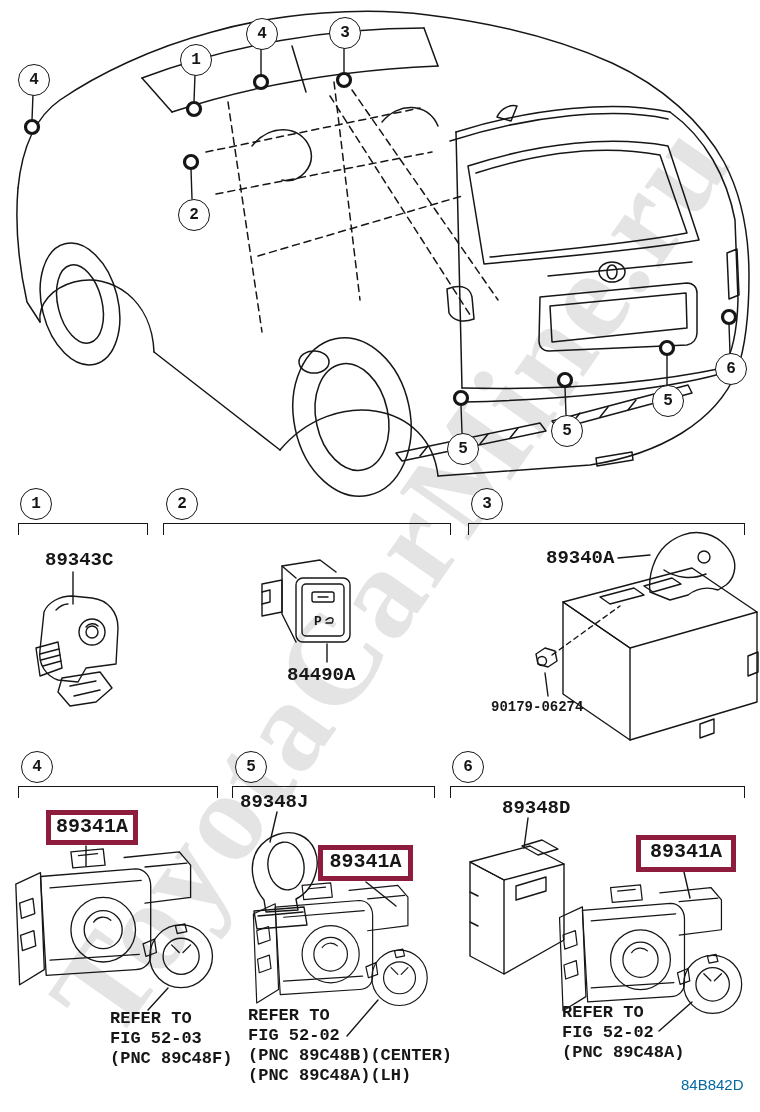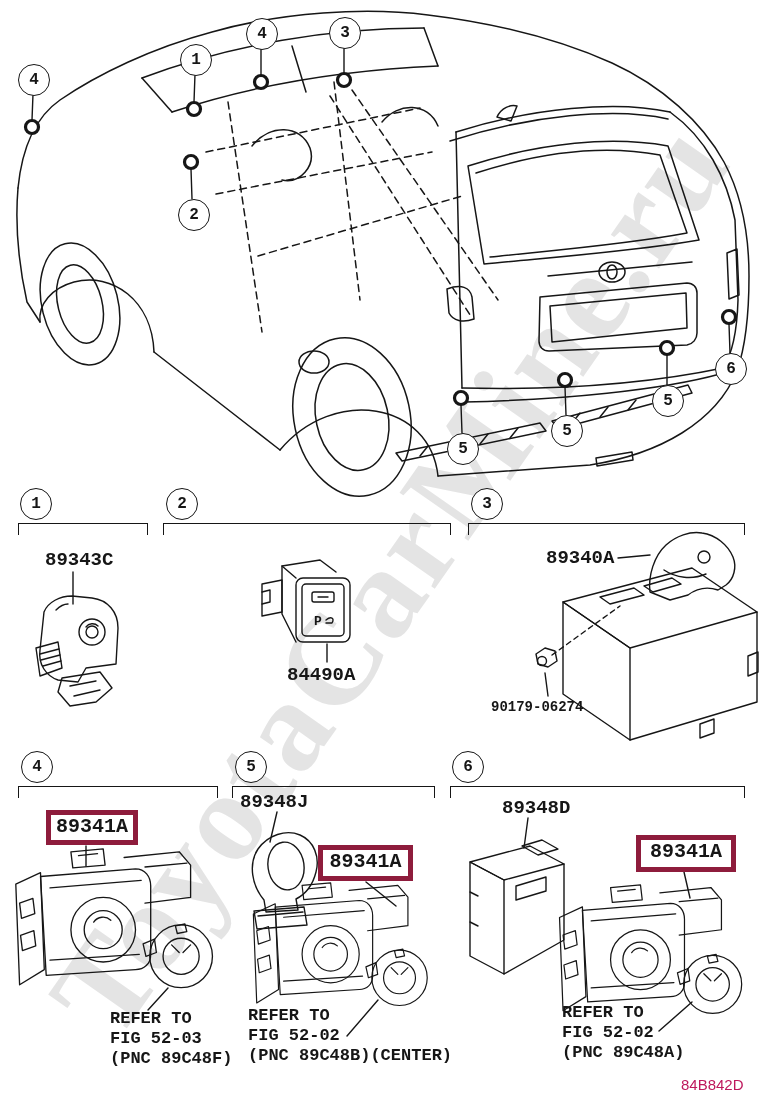--- a/index.html
+++ b/index.html
@@ -21,21 +21,21 @@
   
   .pn{position:absolute;font:700 19px "Liberation Mono",monospace;white-space:nowrap;z-index:5;}
   .pn-sm{font-size:14px;}
   
   .hl{position:absolute;border:5px solid var(--hl,#8e1c3c);background:#fff;box-sizing:border-box;
     display:flex;align-items:flex-start;justify-content:center;
     font:700 20px "Liberation Mono",monospace;z-index:5;}
   
   .refer{position:absolute;font:700 17px "Liberation Mono",monospace;line-height:20px;
     white-space:nowrap;z-index:5;}
-  .code{position:absolute;font:400 15px "Liberation Sans",sans-serif;color:#be185d;z-index:5;}
+  .code{position:absolute;font:400 15px "Liberation Sans",sans-serif;color:#0369a1;z-index:5;}
 </style>
 </head>
 <body>
 
 <div id="stage">
 
   <div class="watermark">ToyotaCarMine.ru</div>
 
   <svg id="art" width="760" height="1112" viewBox="0 0 760 1112" fill="none" stroke="#161616" stroke-width="1.4" stroke-linecap="round" stroke-linejoin="round">
 
@@ -304,20 +304,21 @@
 
   <div class="refer" style="left:110px;top:1009px">
     <div>REFER TO</div>
     <div>FIG 52-03</div>
     <div>(PNC 89C48F)</div>
   </div>
   <div class="refer" style="left:248px;top:1006px">
     <div>REFER TO</div>
     <div>FIG 52-02</div>
     <div>(PNC 89C48B)(CENTER)</div>
+    <div>(PNC 89C48A)(LH)</div>
   </div>
   <div class="refer" style="left:562px;top:1003px">
     <div>REFER TO</div>
     <div>FIG 52-02</div>
     <div>(PNC 89C48A)</div>
   </div>
 
   <div class="code" style="left:681px;top:1076px">84B842D</div>
 
 </div>

